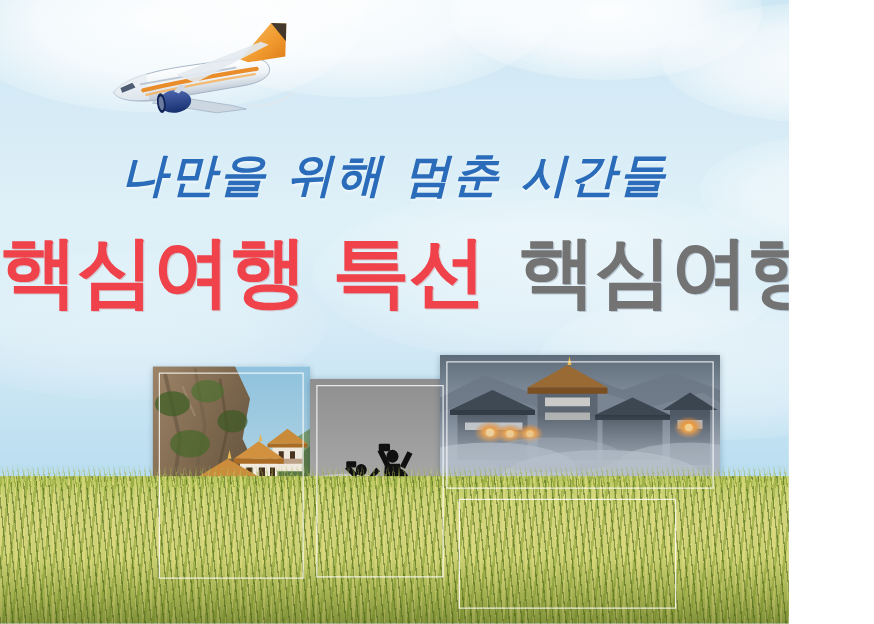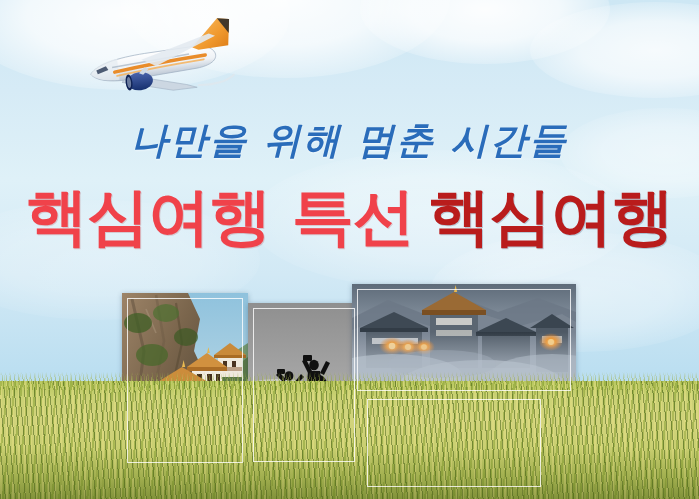--- a/index.html
+++ b/index.html
@@ -7,21 +7,21 @@
     margin: 0;
     padding: 0;
     background: #ffffff;
   }
   body {
     font-family: "Liberation Sans", sans-serif;
   }
 
   .banner {
     position: relative;
-    width: 699px;
+    width: 631px;
     height: 499px;
     overflow: hidden;
     background: #cfe6f3;
   }
 
   
   .sky {
     position: absolute;
     inset: 0;
     background:
@@ -93,23 +93,23 @@
     font-size: 62px;
     font-weight: 900;
     letter-spacing: -0.012em;
     line-height: 1;
   }
   .headline .hl-red {
     color: #f0424a;
     text-shadow: 1px 1px 0 rgba(160,20,30,0.18);
   }
   .headline .hl-navy {
-    color: #b91c1c;
+    color: #737373;
     text-shadow: 1px 1px 0 rgba(10,30,70,0.20);
-    margin-left: 14px;
+    margin-left: 26px;
   }
 
   
   .field {
     position: absolute;
     left: 0;
     bottom: 0;
     width: 699px;
     height: 118px;
     background:

